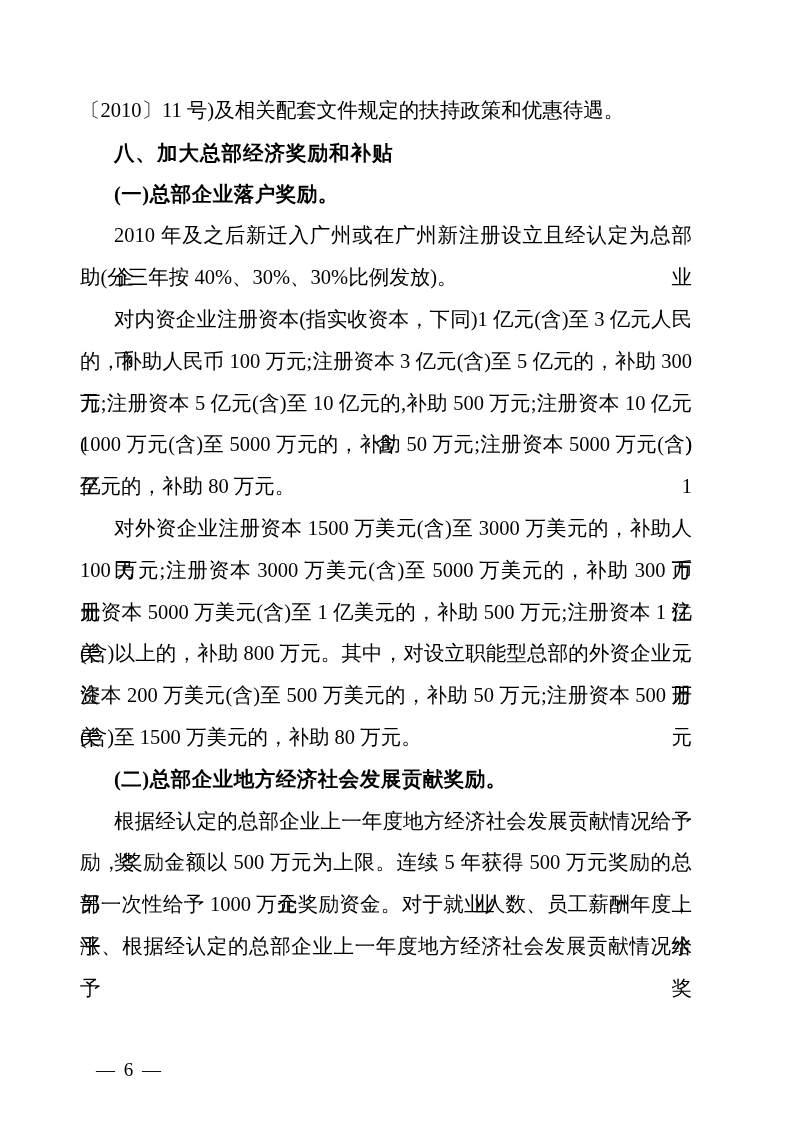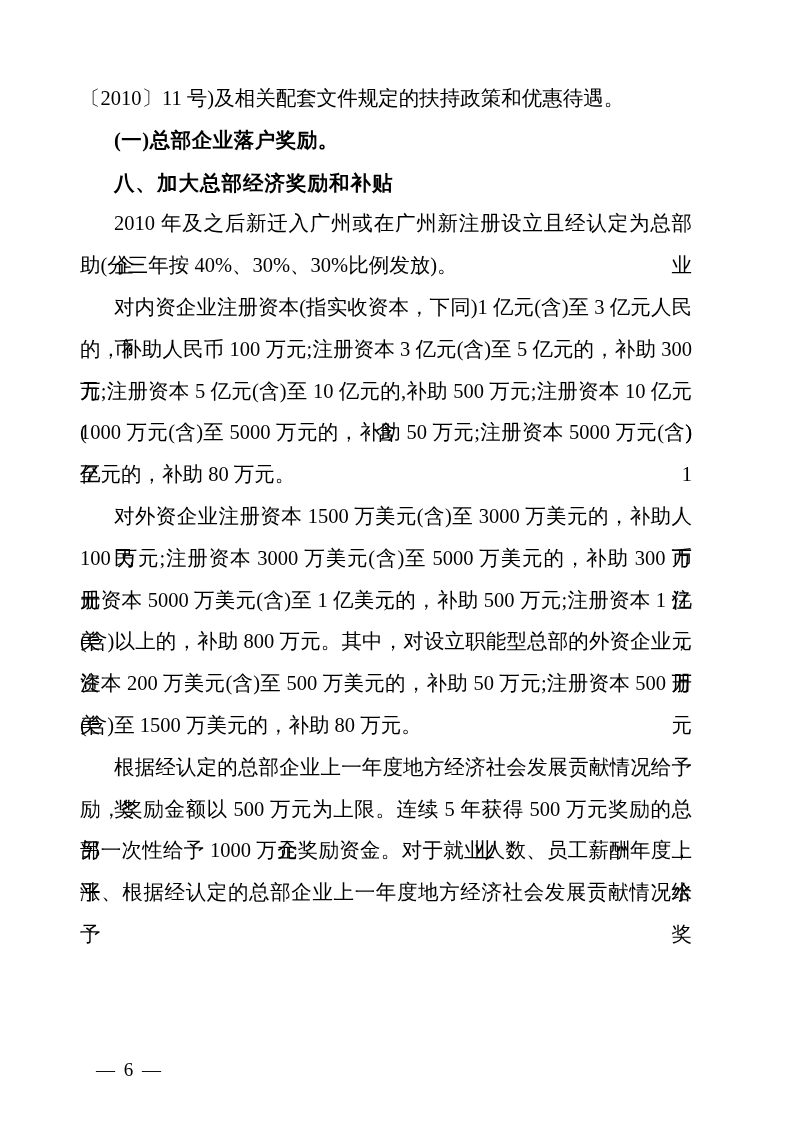--- a/index.html
+++ b/index.html
@@ -8,21 +8,21 @@
     width: 794px;
     height: 1123px;
     margin: 0 auto;
     background: #ffffff;
     color: #000000;
     font-family: "Liberation Serif", "DejaVu Serif", serif;
     overflow: hidden;
   }
   .body-block {
     position: absolute;
-    top: 78px;
+    top: 90px;
     left: 80px;
     width: 612px;
   }
   .ln {
     font-size: 20.5px;
     line-height: 41.8px;
     height: 41.8px;
     white-space: nowrap;
     overflow: visible;
   }
@@ -53,40 +53,41 @@
 </style>
 </head>
 <body>
 
 <div class="page">
 
   <div class="body-block">
 
     <div class="ln">〔2010〕11 号)及相关配套文件规定的扶持政策和优惠待遇。</div>
 
+    <div class="ln h1 ind">八、加大总部经济奖励和补贴</div>
+
     <div class="ln h2 ind">(一)总部企业落户奖励。</div>
-
-    <div class="ln h1 ind">八、加大总部经济奖励和补贴</div>
 
     <div class="ln j ind">2010 年及之后新迁入广州或在广州新注册设立且经认定为总部企业</div>
     <div class="ln">助(分三年按 40%、30%、30%比例发放)。</div>
 
     <div class="ln j ind">对内资企业注册资本(指实收资本，下同)1 亿元(含)至 3 亿元人民币</div>
     <div class="ln j">的，补助人民币 100 万元;注册资本 3 亿元(含)至 5 亿元的，补助 300 万</div>
     <div class="ln j">元;注册资本 5 亿元(含)至 10 亿元的,补助 500 万元;注册资本 10 亿元(含)</div>
     <div class="ln j">1000 万元(含)至 5000 万元的，补助 50 万元;注册资本 5000 万元(含)至 1</div>
     <div class="ln">亿元的，补助 80 万元。</div>
 
     <div class="ln j ind">对外资企业注册资本 1500 万美元(含)至 3000 万美元的，补助人民币</div>
     <div class="ln j">100 万元;注册资本 3000 万美元(含)至 5000 万美元的，补助 300 万元;注</div>
     <div class="ln j">册资本 5000 万美元(含)至 1 亿美元的，补助 500 万元;注册资本 1 亿美元</div>
     <div class="ln j">(含)以上的，补助 800 万元。其中，对设立职能型总部的外资企业，注册</div>
     <div class="ln j">资本 200 万美元(含)至 500 万美元的，补助 50 万元;注册资本 500 万美元</div>
     <div class="ln">(含)至 1500 万美元的，补助 80 万元。</div>
 
+    <div class="ln h2 ind">(二)总部企业地方经济社会发展贡献奖励。</div>
 
     <div class="ln j ind">根据经认定的总部企业上一年度地方经济社会发展贡献情况给予奖</div>
     <div class="ln j">励，奖励金额以 500 万元为上限。连续 5 年获得 500 万元奖励的总部企业，</div>
     <div class="ln j">另一次性给予 1000 万元奖励资金。对于就业人数、员工薪酬年度上涨水</div>
     <div class="ln j">平、根据经认定的总部企业上一年度地方经济社会发展贡献情况给予奖</div>
 
   </div>
 
   <div class="footer">
     <span>— 6 —</span>

